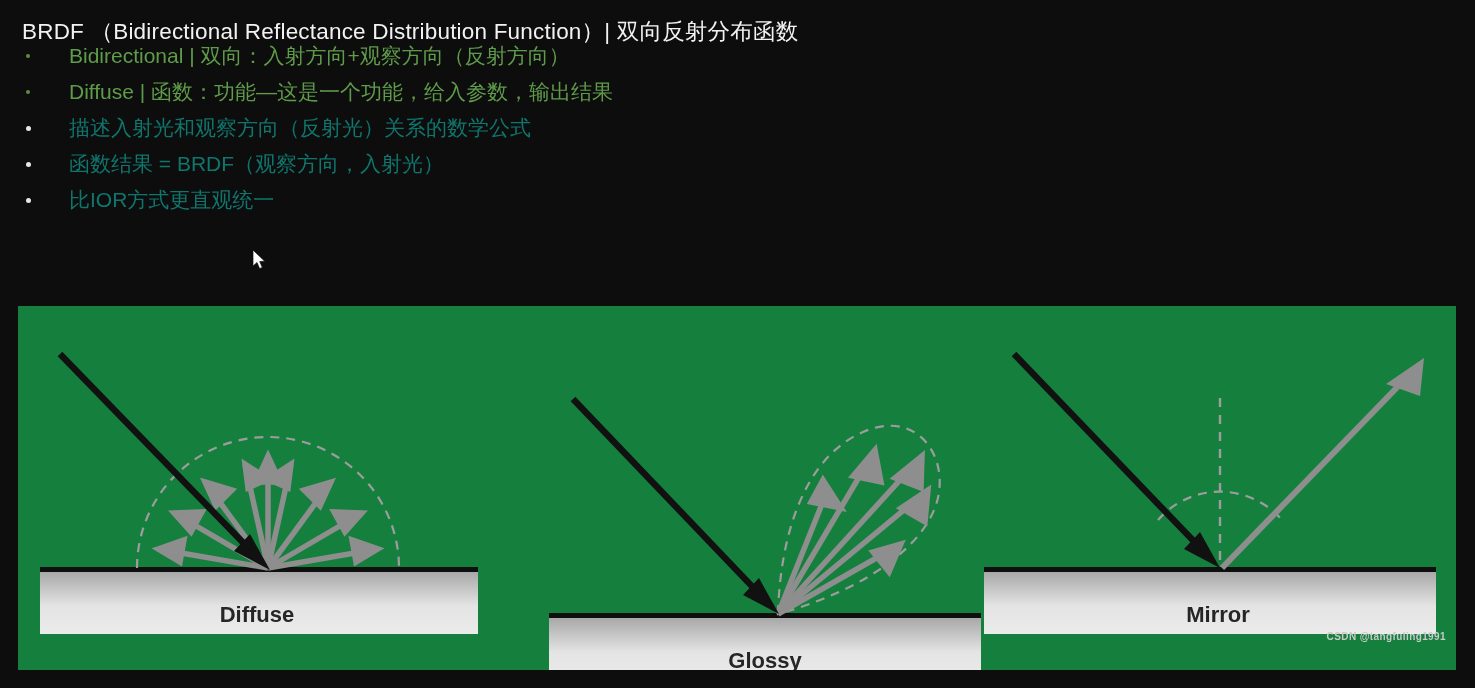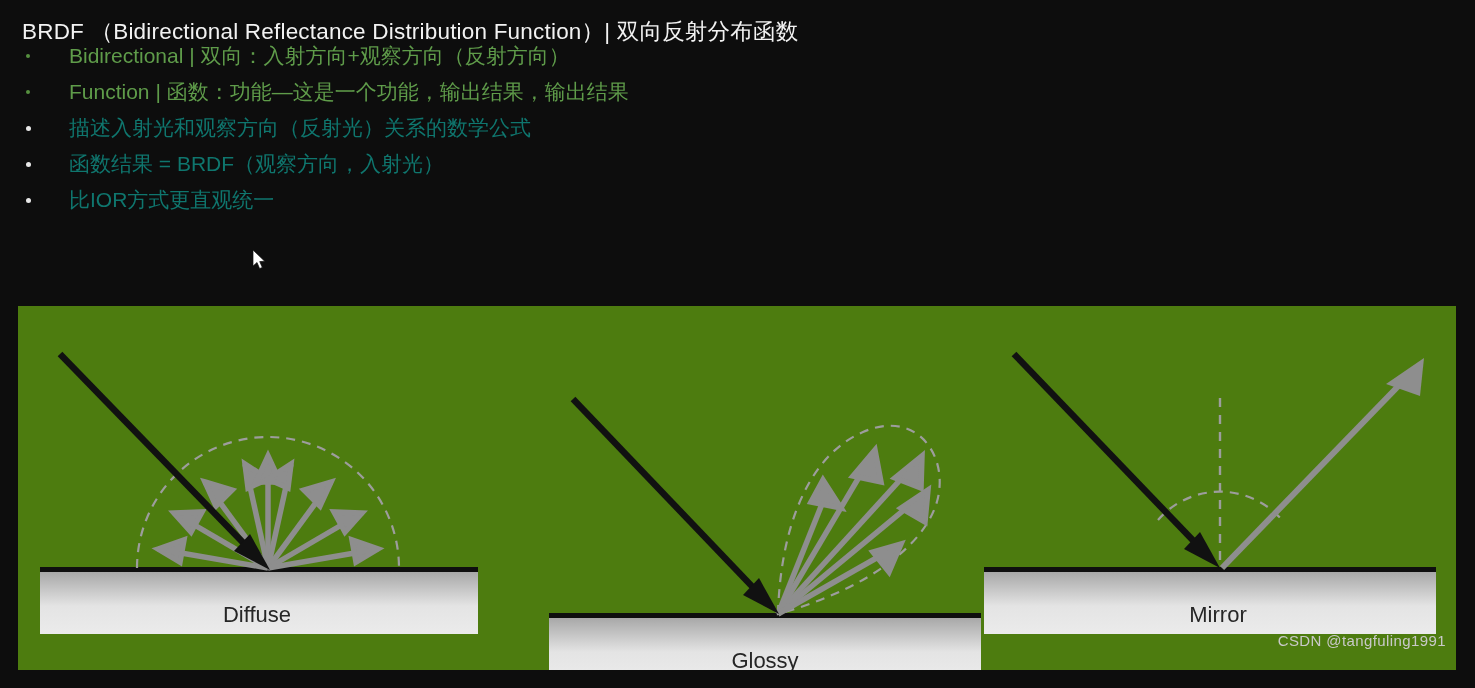--- a/index.html
+++ b/index.html
@@ -86,22 +86,23 @@
     pointer-events: none;
   }
 
   
   #figure-panel {
     position: absolute;
     left: 18px;
     top: 306px;
     width: 1438px;
     height: 364px;
-    background: #4d7c0f;
+    background: #15803d;
     overflow: hidden;
+    font-weight: bold;
   }
   .sub-figure {
     position: absolute;
     top: 0;
     height: 364px;
   }
   #fig-diffuse { left: 0px;    width: 478px; }
   #fig-glossy  { left: 527px;  width: 440px; margin-top: 46px; }
   #fig-mirror  { left: 962px;  width: 476px; }
 
@@ -118,22 +119,22 @@
     top: 296px;
     width: 100%;
     text-align: center;
     font-size: 22px;
     color: #262626;
   }
 
   #watermark {
     position: absolute;
     right: 10px;
-    bottom: 21px;
-    font-size: 15px;
+    bottom: 28px;
+    font-size: 10px;
     color: #c9c9c9;
     letter-spacing: 0.4px;
     user-select: none;
   }
 </style>
 </head>
 <body>
 
 <div id="slide-text">
 
@@ -142,21 +143,21 @@
   <ul id="bullet-list">
 
     <li class="bullet-row accent">
       <span class="bullet-dot"></span>
       <span class="bullet-text">Bidirectional | 双向：入射方向+观察方向（反射方向）</span>
     </li>
 
 
     <li class="bullet-row accent">
       <span class="bullet-dot"></span>
-      <span class="bullet-text">Function | 函数：功能—这是一个功能，输出结果，输出结果</span>
+      <span class="bullet-text">Diffuse | 函数：功能—这是一个功能，给入参数，输出结果</span>
     </li>
 
     <li class="bullet-row">
       <span class="bullet-dot"></span>
       <span class="bullet-text">描述入射光和观察方向（反射光）关系的数学公式</span>
     </li>
 
     <li class="bullet-row">
       <span class="bullet-dot"></span>
       <span class="bullet-text">函数结果 = BRDF（观察方向，入射光）</span>

